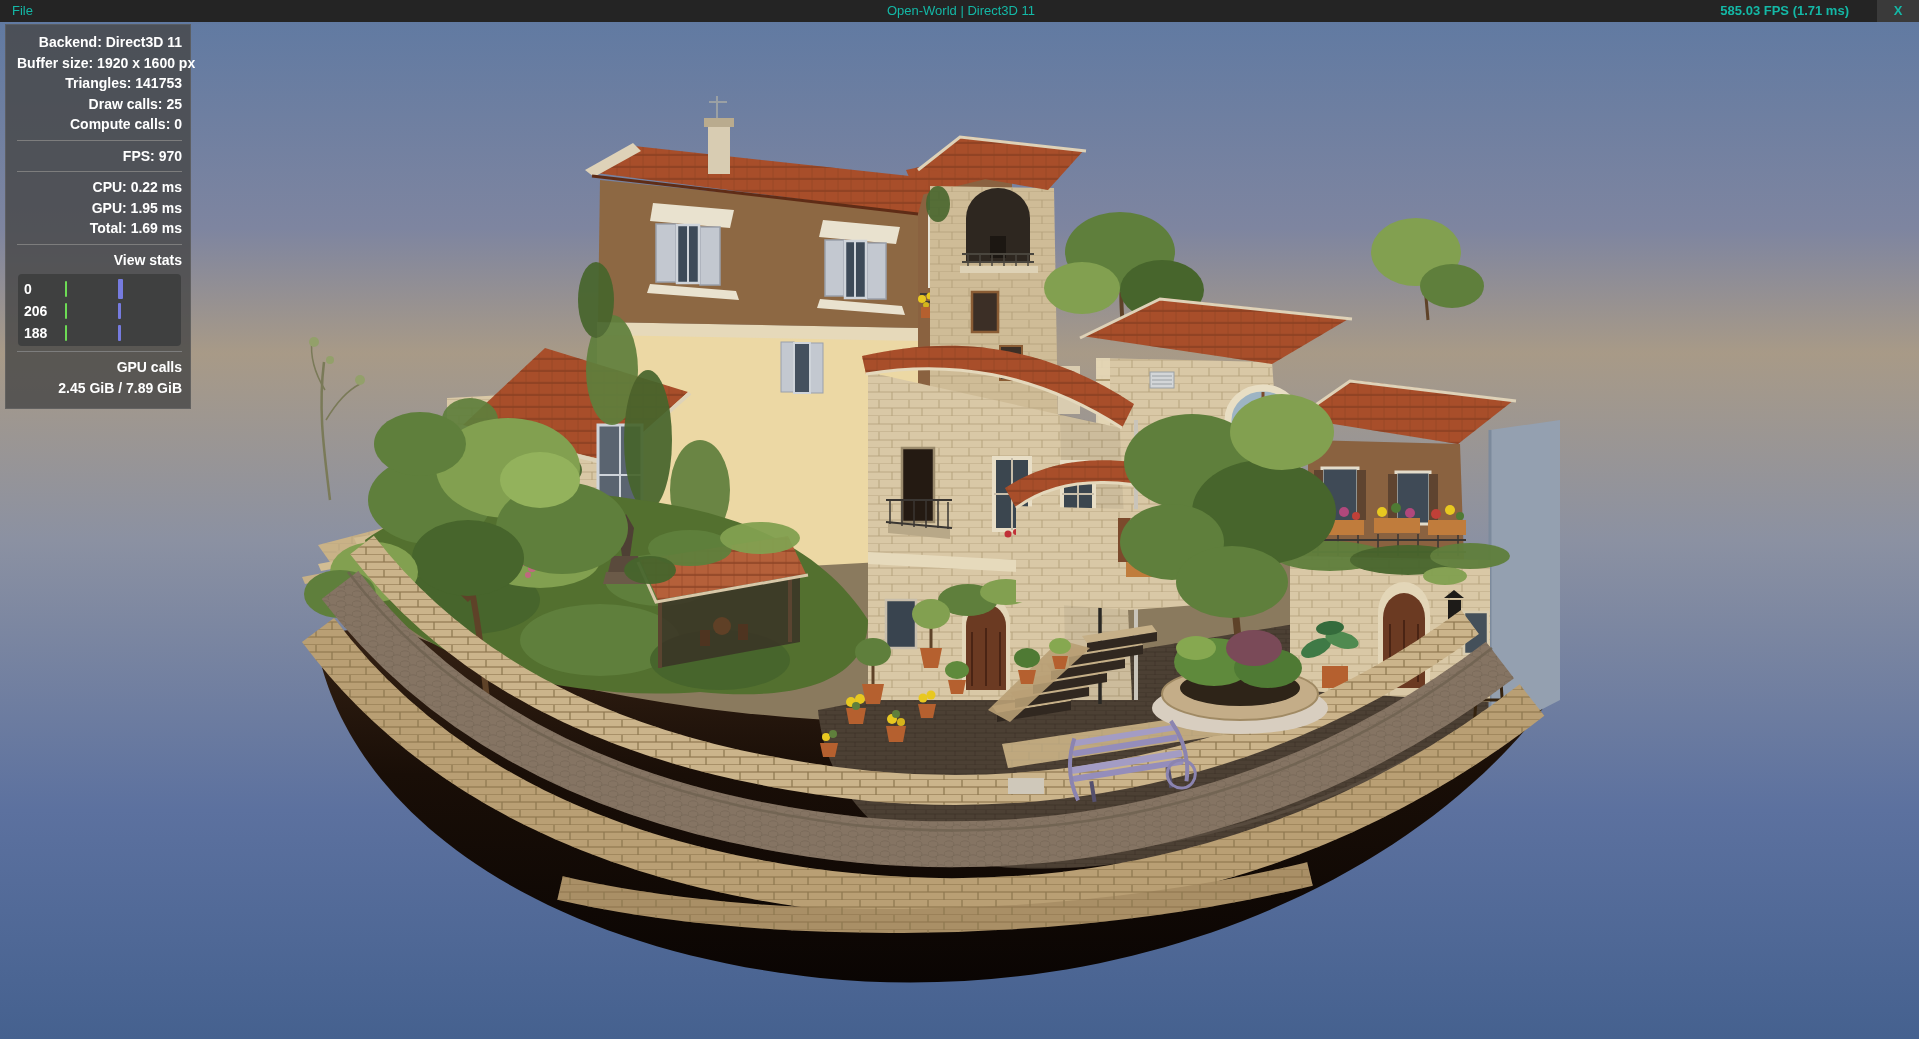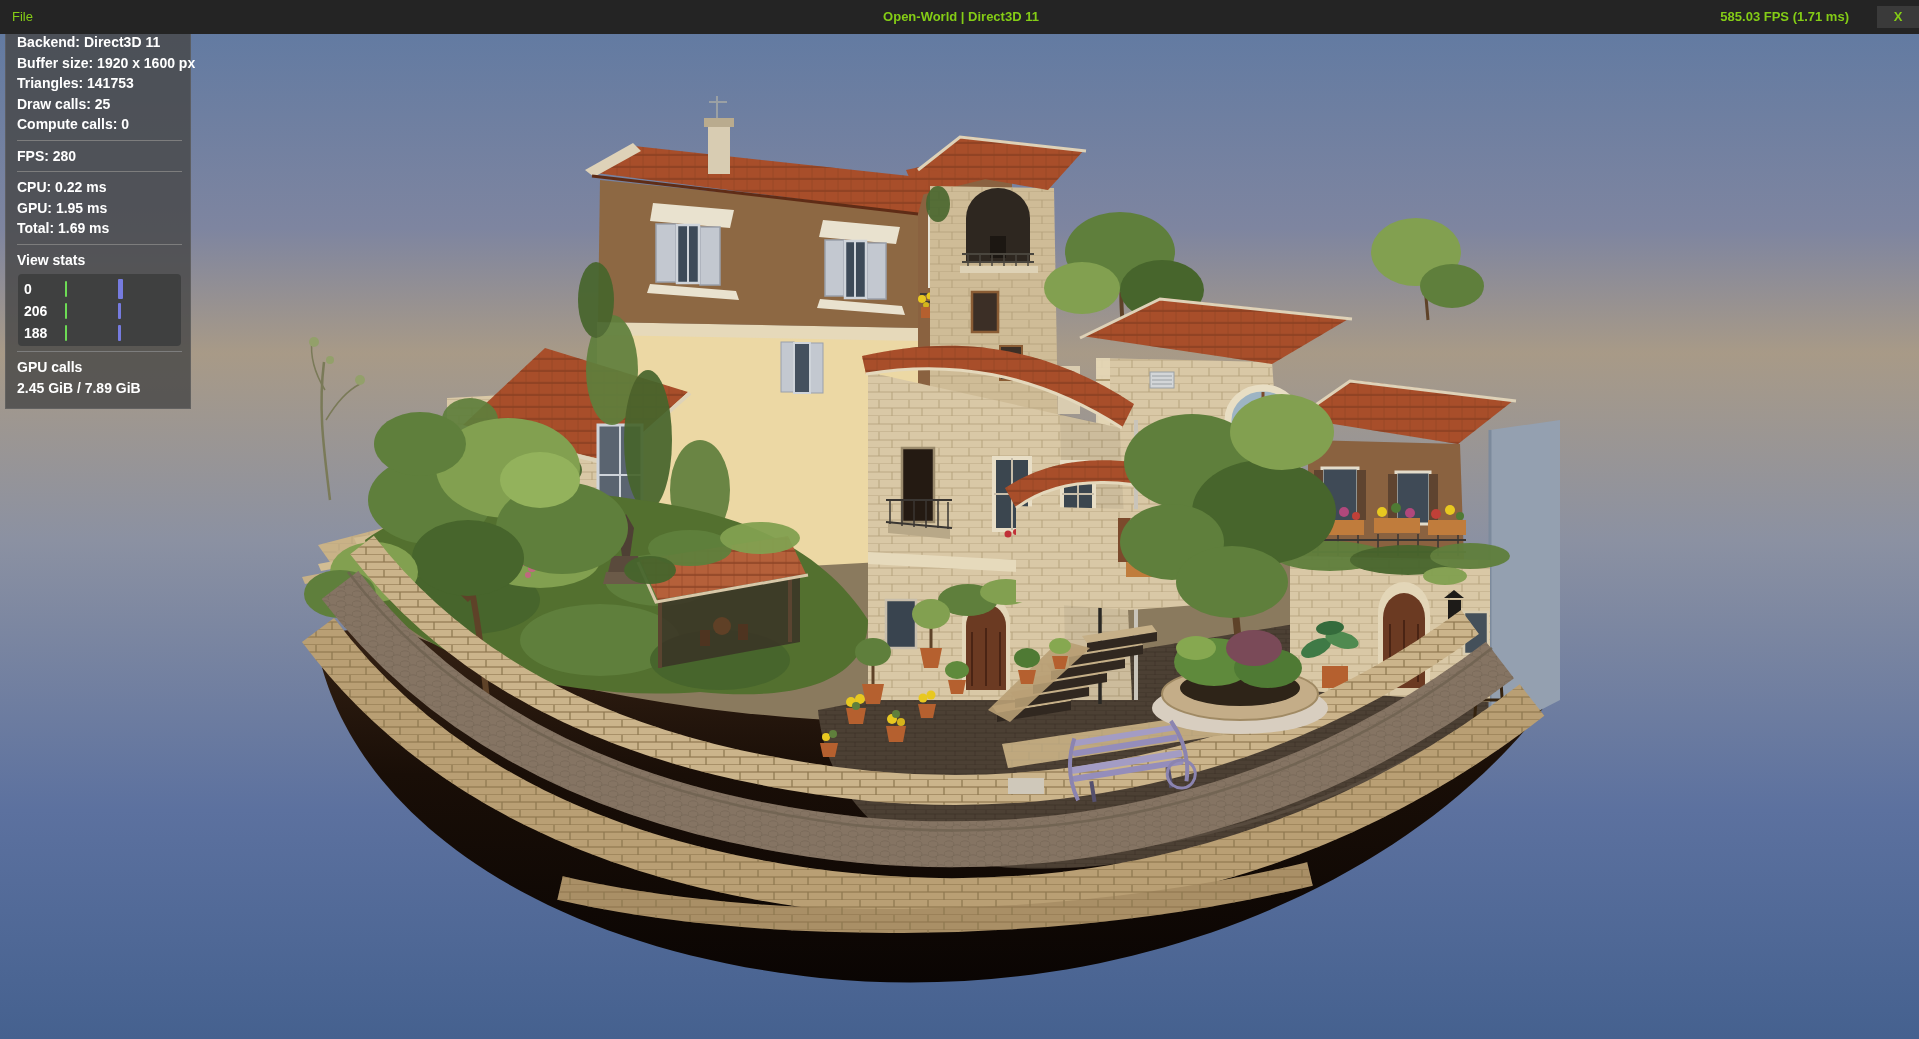--- a/index.html
+++ b/index.html
@@ -16,45 +16,45 @@
       #7e85a0 22%,
       var(--sky_horizon) 34%,
       #8b91a2 52%,
       #5c719f 78%,
       var(--sky_bottom) 100%);
   }
   .scene-svg{position:absolute;inset:0;width:1919px;height:1039px;}
 
   
   .titlebar{
-    position:absolute;top:0;left:0;right:0;height:34px;
-    background:var(--titlebar_bg);color:#84cc16;z-index:30;
+    position:absolute;top:0;left:0;right:0;height:22px;
+    background:var(--titlebar_bg);color:#14b8a6;z-index:30;
     display:flex;align-items:center;font-size:13px;
   }
   .menu-item{padding:0 12px;height:22px;line-height:22px;cursor:default;}
   .tb-title{
-    position:absolute;left:3px;right:0;text-align:center;font-weight:700;
+    position:absolute;left:3px;right:0;text-align:center;font-weight:400;
     line-height:22px;pointer-events:none;
   }
   .tb-right{margin-left:auto;display:flex;align-items:center;z-index:2;}
   .tb-fps{font-weight:700;padding-right:28px;line-height:22px;}
   .tb-close{
     width:42px;height:22px;line-height:22px;text-align:center;font-weight:700;
     background:var(--close_btn_bg);cursor:default;
   }
 
   
   .stats-panel{
     position:absolute;left:5px;top:24px;width:186px;z-index:20;
     background:rgba(70,70,70,0.80);
     color:#fff;font-size:14px;font-weight:700;
     padding:7px 8px 10px 11px;box-sizing:border-box;
     border:1px solid rgba(120,120,120,.35);
   }
-  .sp-line{line-height:20.5px;white-space:nowrap;letter-spacing:0;}
+  .sp-line{line-height:20.5px;white-space:nowrap;letter-spacing:0;text-align:right;}
   .sp-sep{border:none;border-top:1px solid #7d7d7d;margin:5px 0 5px 0;}
   .vs-box{
     background:var(--subpanel_bg);border-radius:4px;margin:4px 1px 4px 1px;
     padding:4px 0 6px 6px;position:relative;height:62px;
   }
   .vs-row{position:relative;height:22px;line-height:22px;}
   .vs-tick{position:absolute;top:3px;border-radius:1px;}
   .vs-green{left:41px;width:2px;height:16px;background:var(--hist_green);}
   .vs-blue{left:94px;width:3px;height:16px;background:var(--hist_blue);}
   .vs-blue.thick{width:5px;height:20px;top:1px;}
@@ -561,21 +561,21 @@
   </div>
 </div>
 
 <div class="stats-panel">
   <div class="sp-line">Backend: Direct3D 11</div>
   <div class="sp-line">Buffer size: 1920 x 1600 px</div>
   <div class="sp-line">Triangles: 141753</div>
   <div class="sp-line">Draw calls: 25</div>
   <div class="sp-line">Compute calls: 0</div>
   <hr class="sp-sep">
-  <div class="sp-line">FPS: 280</div>
+  <div class="sp-line">FPS: 970</div>
   <hr class="sp-sep">
   <div class="sp-line">CPU: 0.22 ms</div>
   <div class="sp-line">GPU: 1.95 ms</div>
   <div class="sp-line">Total: 1.69 ms</div>
   <hr class="sp-sep">
   <div class="sp-line">View stats</div>
   <div class="vs-box">
     <div class="vs-row">
       <span>0</span>
       <span class="vs-tick vs-green"></span>

